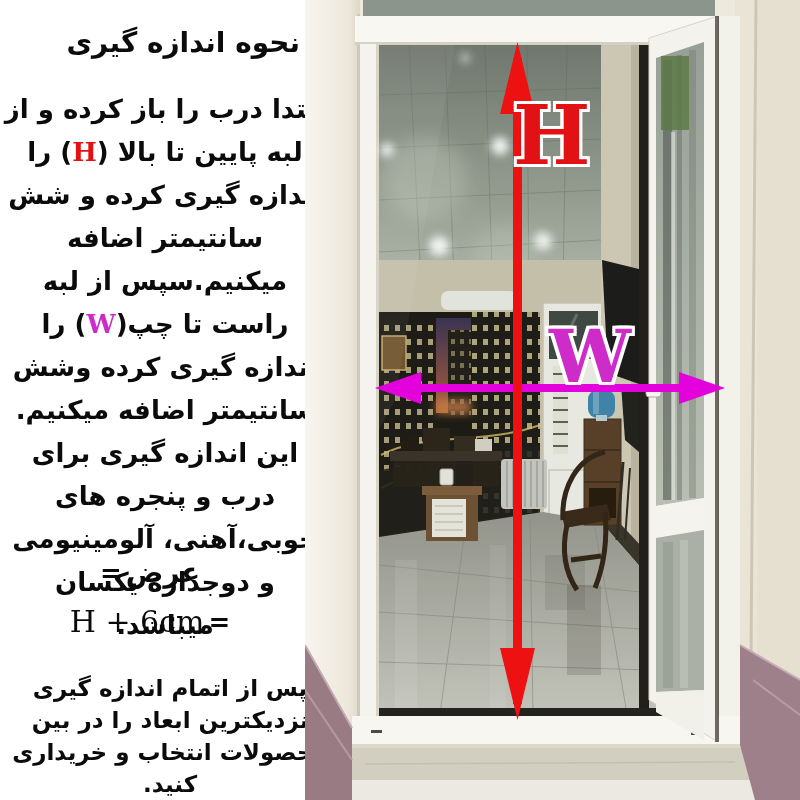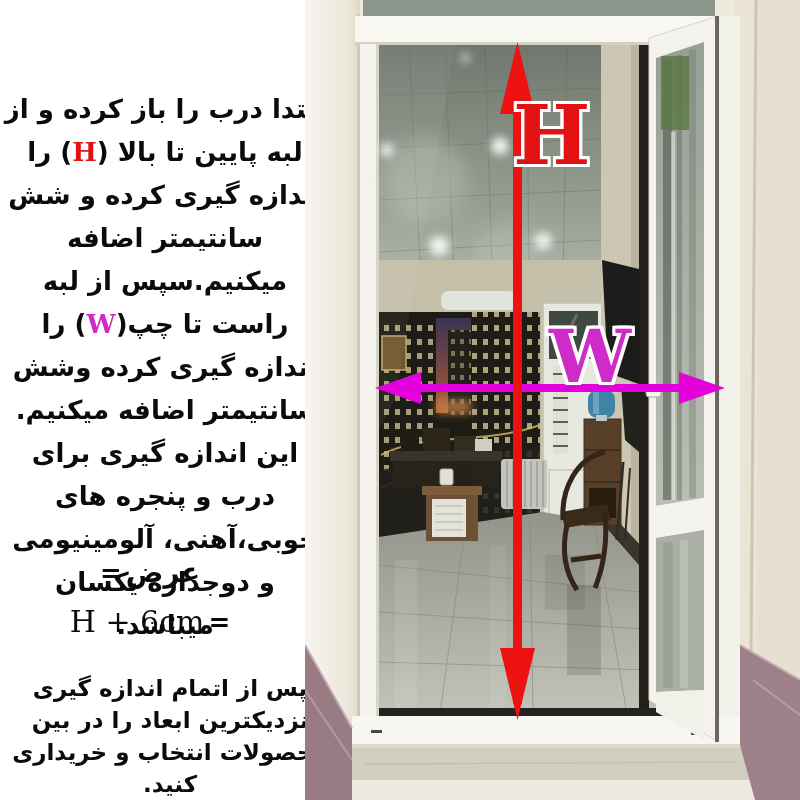--- a/index.html
+++ b/index.html
@@ -28,20 +28,21 @@
     text-shadow:-3px -3px 0 #fff,3px -3px 0 #fff,-3px 3px 0 #fff,3px 3px 0 #fff,
                  0 -3px 0 #fff,0 3px 0 #fff,-3px 0 0 #fff,3px 0 0 #fff;}
   #h-label{left:513px;top:94px;font-size:82px;color:#e21113;}
   #w-label{left:549px;top:320px;font-size:73px;color:#ce2cc9;}
 </style>
 </head>
 <body>
 
 <div class="canvas">
 
+  <div class="title">نحوه اندازه گیری</div>
 
   <div class="para"><span>ابتدا درب را باز کرده و از لبه پایین تا بالا (</span><span class="hvar">H</span><span>) را اندازه گیری کرده و شش سانتیمتر اضافه میکنیم.سپس از لبه راست تا چپ(</span><span class="wvar">W</span><span>) را اندازه گیری کرده وشش سانتیمتر اضافه میکنیم. این اندازه گیری برای درب و پنجره های چوبی،آهنی، آلومینیومی و دوجداره یکسان میباشد.</span></div>
 
   <div class="formula" id="formula-w">
     <span class="fa">عرض</span>
     <span class="eq">=</span>
   </div>
 
   <div class="formula" id="formula-h">
     <span class="eq">=</span>

